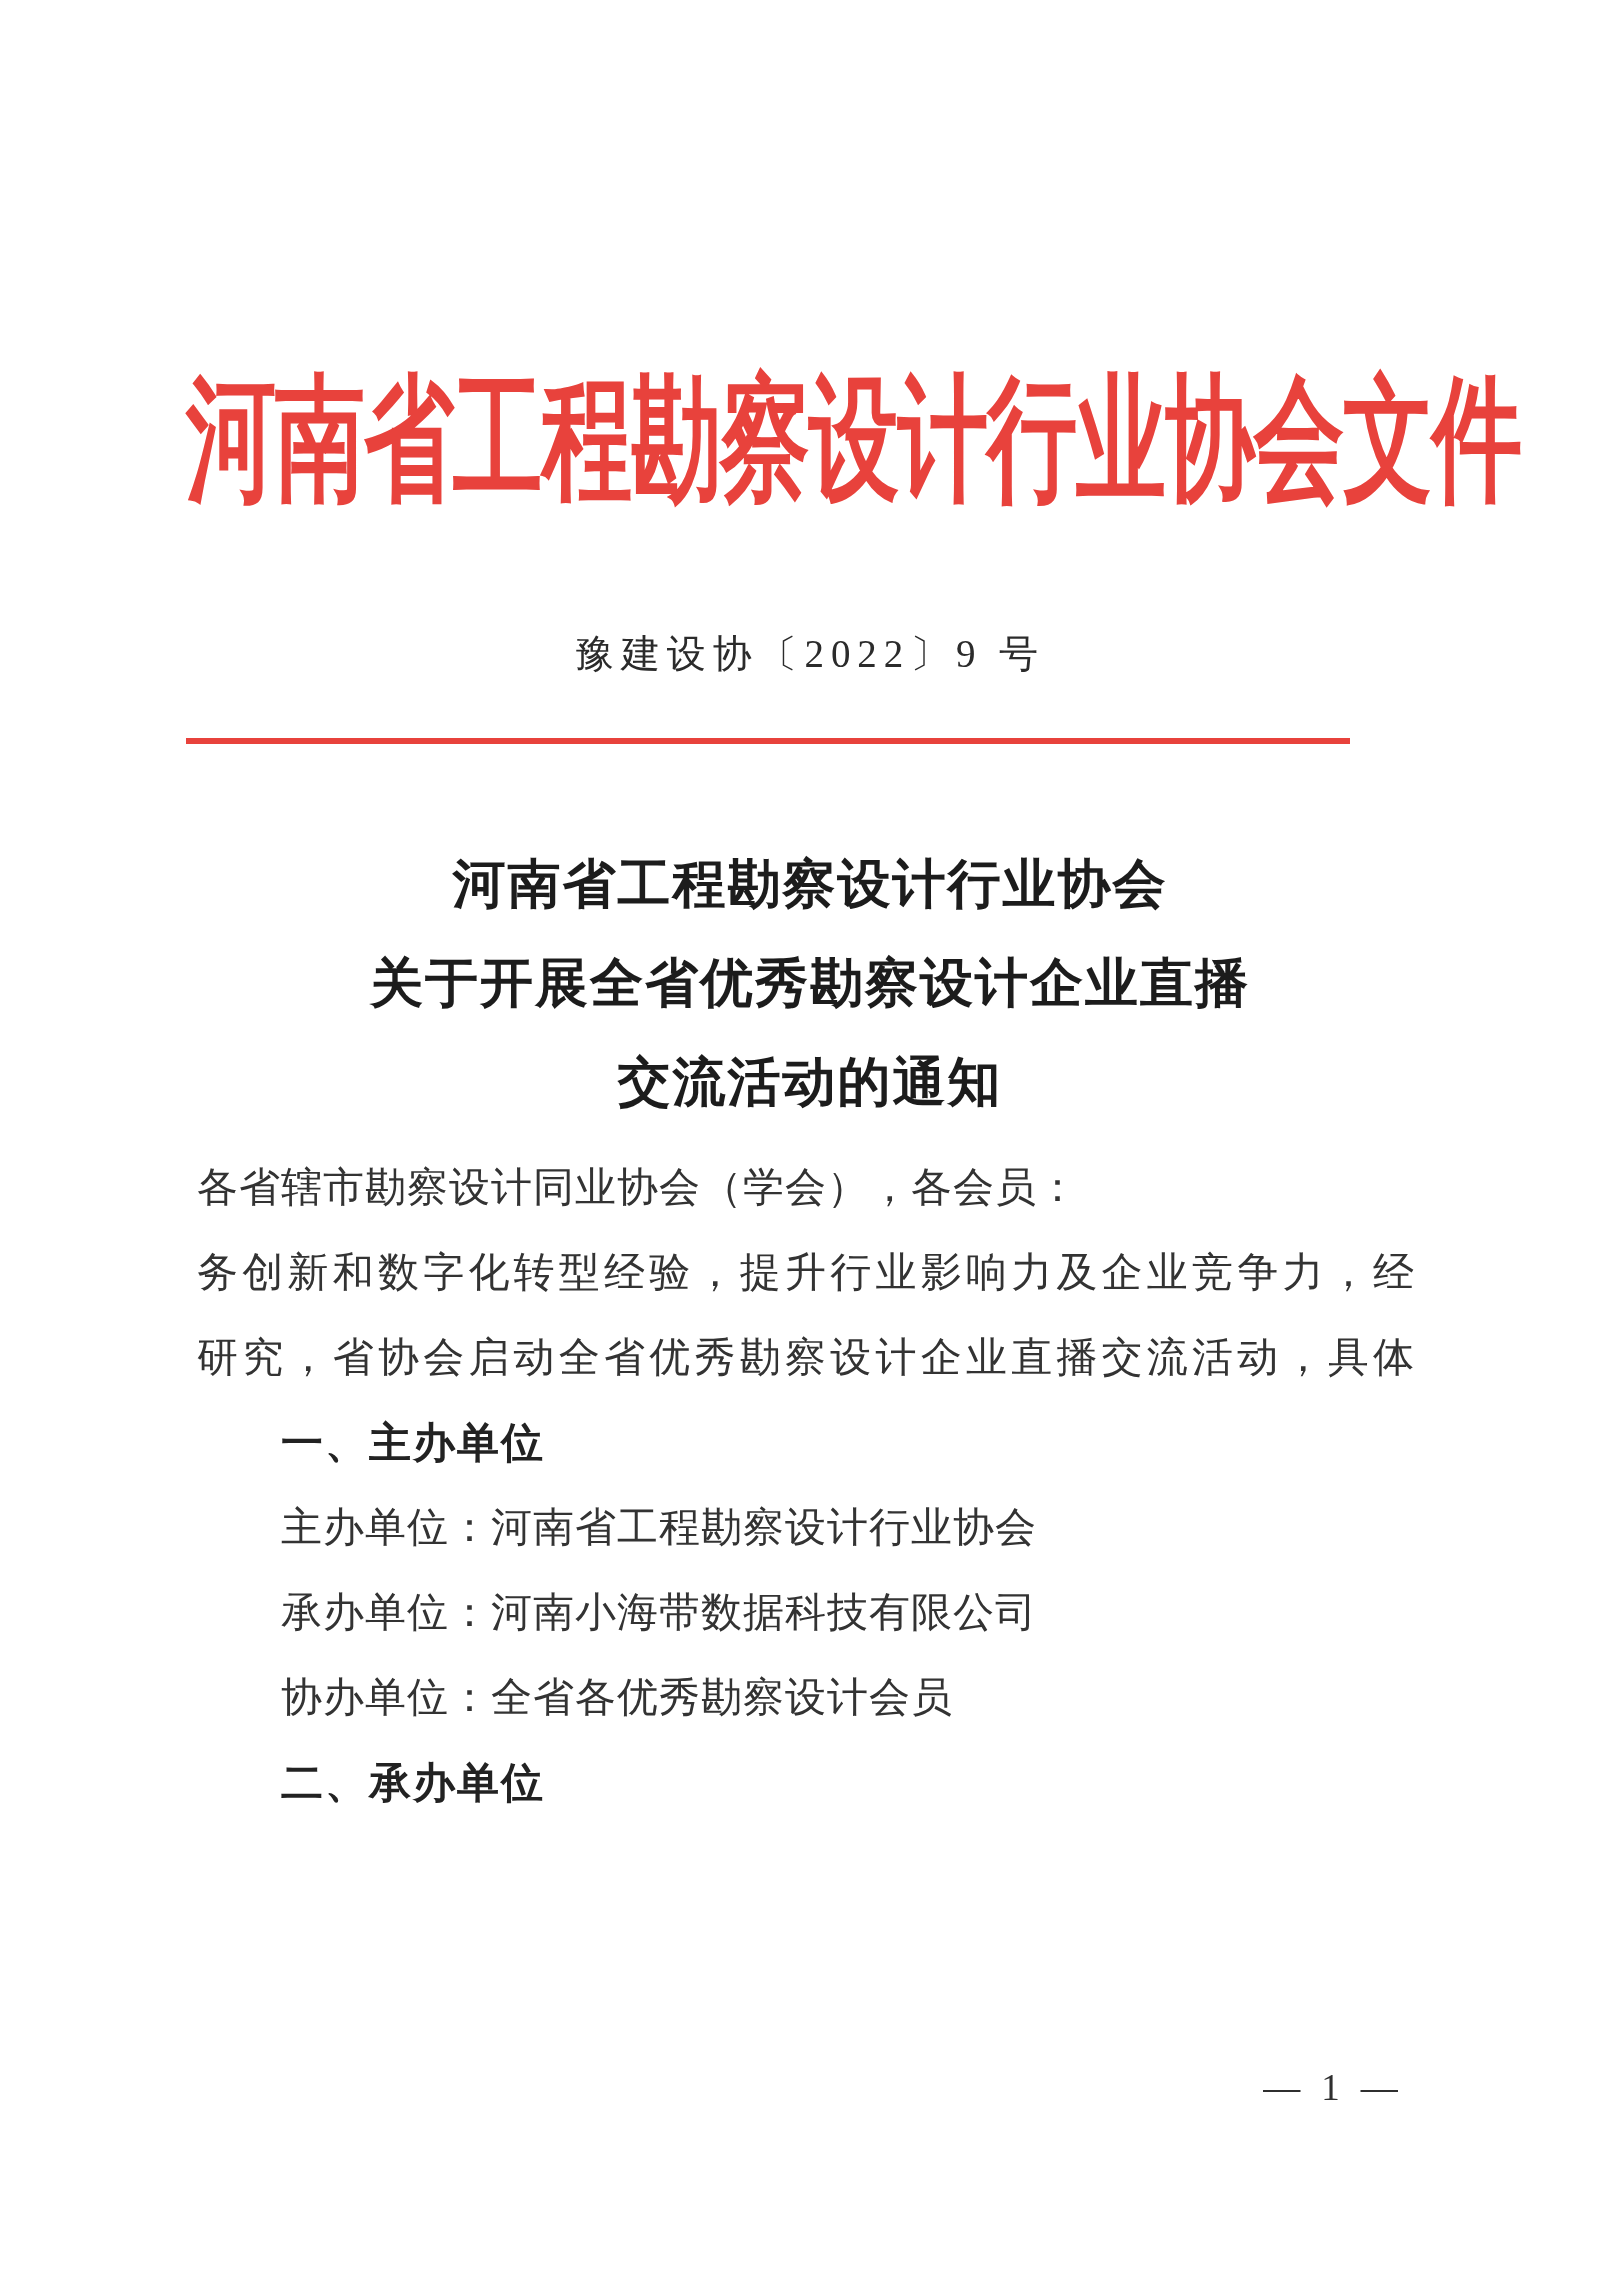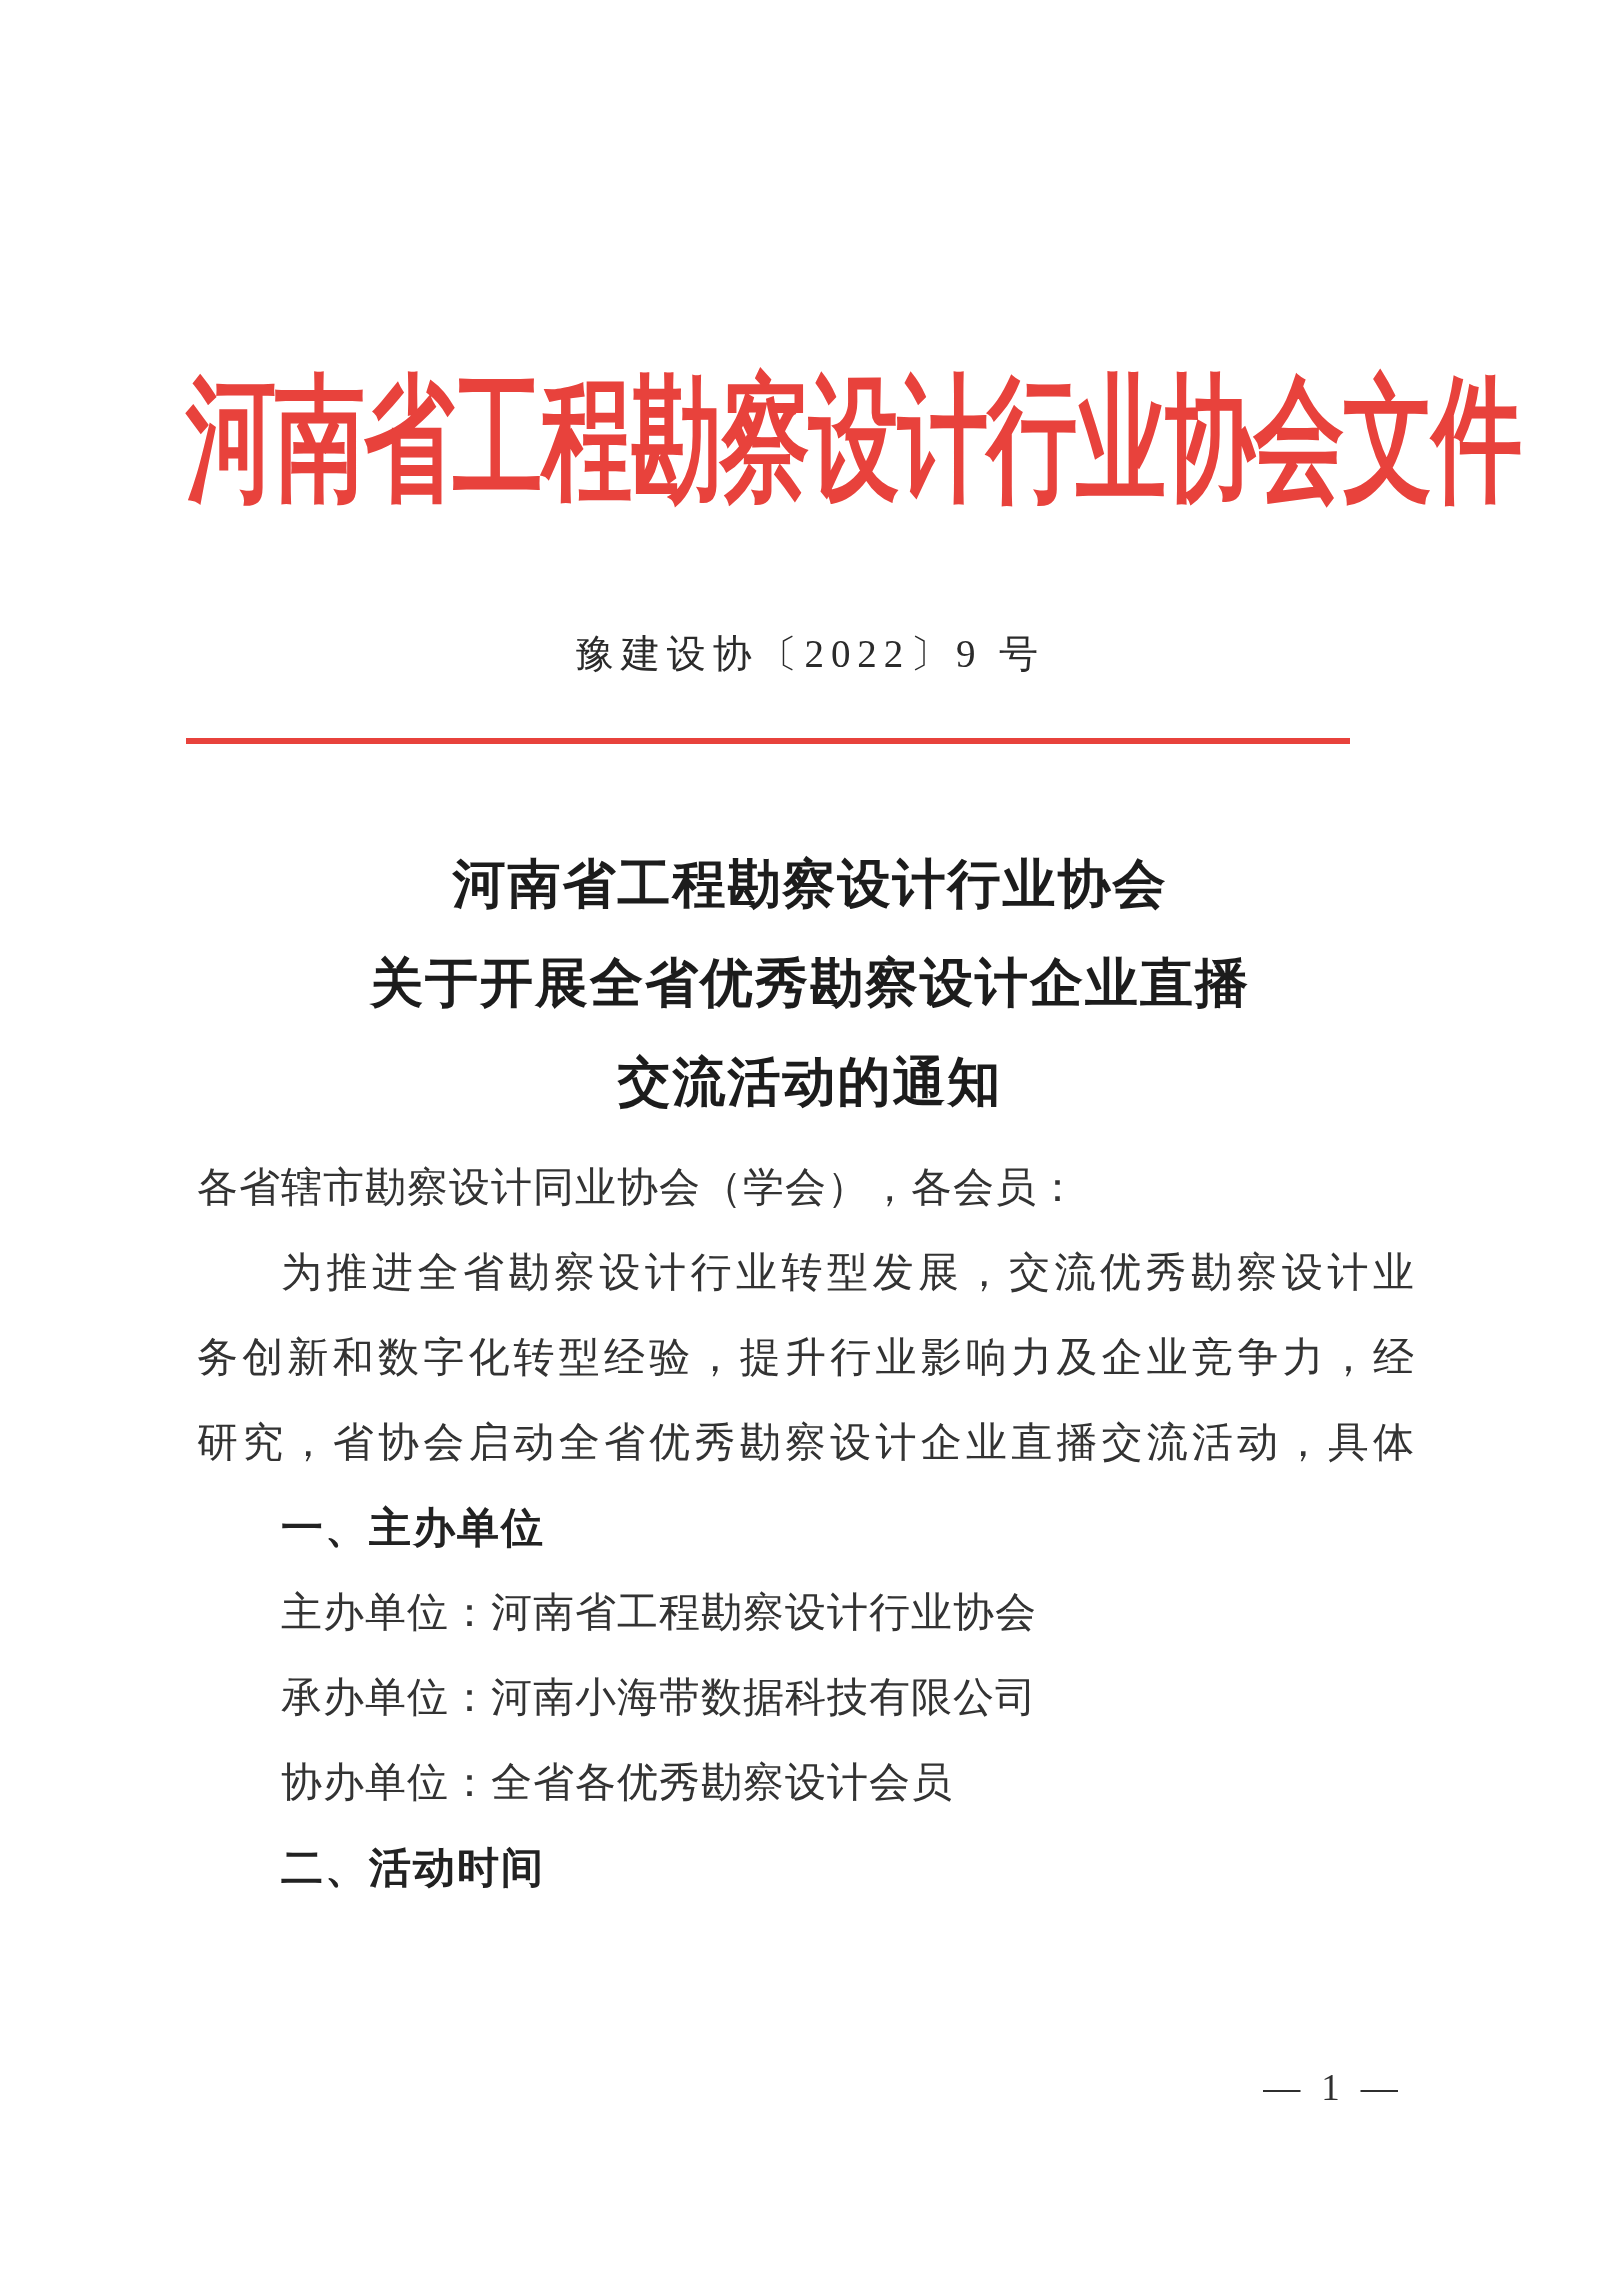--- a/index.html
+++ b/index.html
@@ -131,26 +131,25 @@
   <div class="redline"></div>
 
   <div class="title-block">
     <div>河南省工程勘察设计行业协会</div>
     <div>关于开展全省优秀勘察设计企业直播</div>
     <div>交流活动的通知</div>
   </div>
 
   <div class="body-block">
     <div class="line">各省辖市勘察设计同业协会（学会），各会员：</div>
-    <div class="line indent2 justify">为推进全省勘察设计行业转型发展，交流优秀勘察设计业</div>
     <div class="line justify">务创新和数字化转型经验，提升行业影响力及企业竞争力，经</div>
     <div class="line justify">研究，省协会启动全省优秀勘察设计企业直播交流活动，具体</div>
     <div class="line indent2 heading">一、主办单位</div>
     <div class="line indent2">主办单位：河南省工程勘察设计行业协会</div>
     <div class="line indent2">承办单位：河南小海带数据科技有限公司</div>
     <div class="line indent2">协办单位：全省各优秀勘察设计会员</div>
-    <div class="line indent2 heading">二、活动时间</div>
+    <div class="line indent2 heading">二、承办单位</div>
   </div>
 
   <div class="footer">— 1 —</div>
 
 </div>
 
 
 </body></html>

